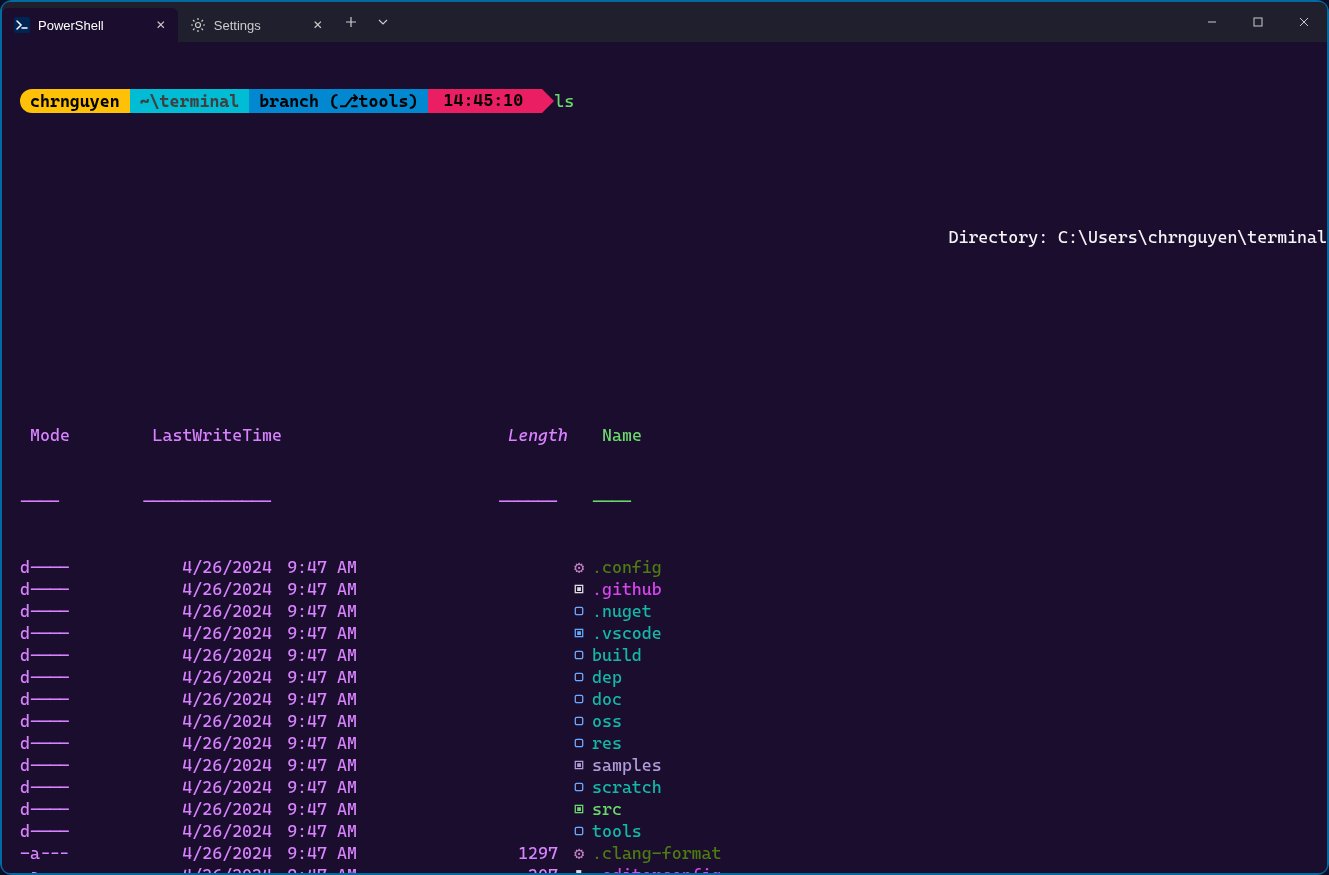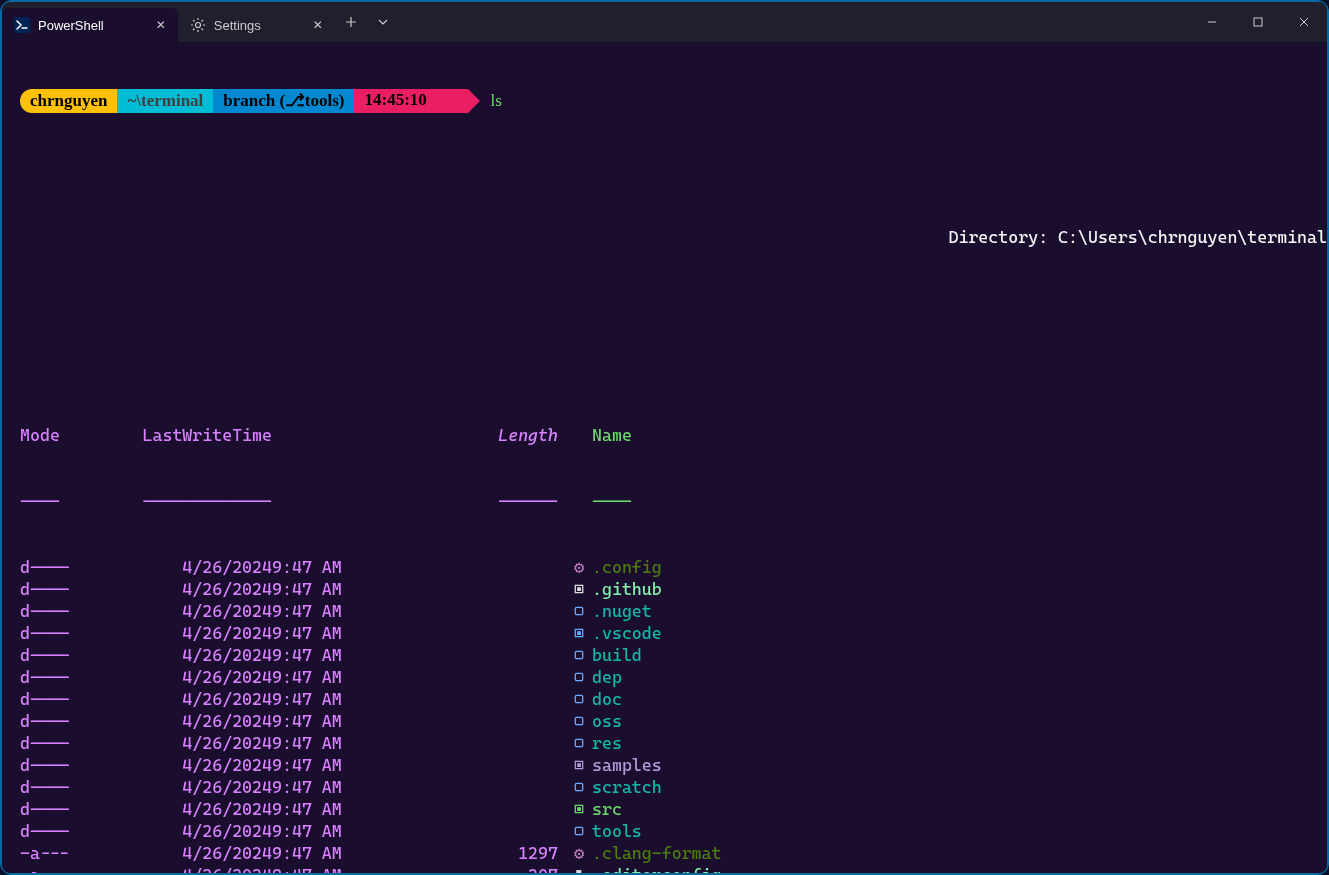--- a/index.html
+++ b/index.html
@@ -91,58 +91,57 @@
   .terminal::-webkit-scrollbar-track { background: #1a0d2e; }
   .terminal::-webkit-scrollbar-thumb { background: #555; border-radius: 6px; }
 
   .promptline {
     display: flex;
     align-items: center;
     padding-left: 18px;
     margin-bottom: 2px;
     height: 26px;
     font-weight: bold;
-    font-family: Liberation Serif, serif;
   }
   .seg {
     padding: 0 10px;
     position: relative;
     display: inline-flex;
     align-items: center;
     height: 24px;
   }
   .seg.user { background: #ffc107; color: #000; border-radius: 12px 0 0 12px; }
   .seg.path { background: #00bcd4; color: #404040; }
   .seg.branch { background: #0288d1; color: #000; }
   .seg.time { background: #e91e63; color: #000; border-radius: 0 0 0 0; }
   .seg-arrow-end { 
     width: 0; height: 0;
     border-top: 12px solid transparent;
     border-bottom: 12px solid transparent;
     border-left: 12px solid #e91e63;
   }
-  .cmd { color: #6bd86b; margin-left: 10px; font-weight: normal;}
+  .cmd { color: #6bd86b; font-weight: normal;}
   .dirline { color: #f5f5f5; padding-left: 18px; text-align: right; }
-  .header-row { color: #6bd86b; padding-left: 18px; }
+  .header-row { color: #6bd86b; padding-left: 28px; }
   .header-row .len { font-style: italic; }
   .dashes { color: #6bd86b; padding-left: 18px; }
 
   .row { padding-left: 18px; display: flex; }
   .mode { color: #d982ff; display: inline-block; width: 52px; }
   .date { color: #d982ff; display: inline-block; width: 200px; text-align: right; }
-  .time { color: #d982ff; display: inline-block; width: 114px; text-align: left; padding-right:14px;}
+  .time { color: #d982ff; display: inline-block; width: 114px; text-align: center; padding-right:14px;}
   .len  { color: #d982ff; display: inline-block; width: 180px; text-align: right; padding-right: 8px;}
   .iconcol { display: inline-block; width: 26px; text-align: center; }
   .name { display: inline-block; }
 
   
   .c-blue    { color: #14b8a6; }
   .c-purple  { color: #b19cd9; }
   .c-green   { color: #6bd86b; }
-  .c-white   { color: #86efac; }
+  .c-white   { color: #d946ef; }
   .c-magenta { color: #4d7c0f; }
 
   
   .i-gear    { color: #c080c0; }
   .i-gh      { color: #ddd; }
   .i-folder  { color: #6eaaff; }
   .i-vs      { color: #5faaff; }
   .i-green   { color: #6bd86b; }
   .i-purple  { color: #b19cd9; }
   .i-file    { color: #ddd; }

